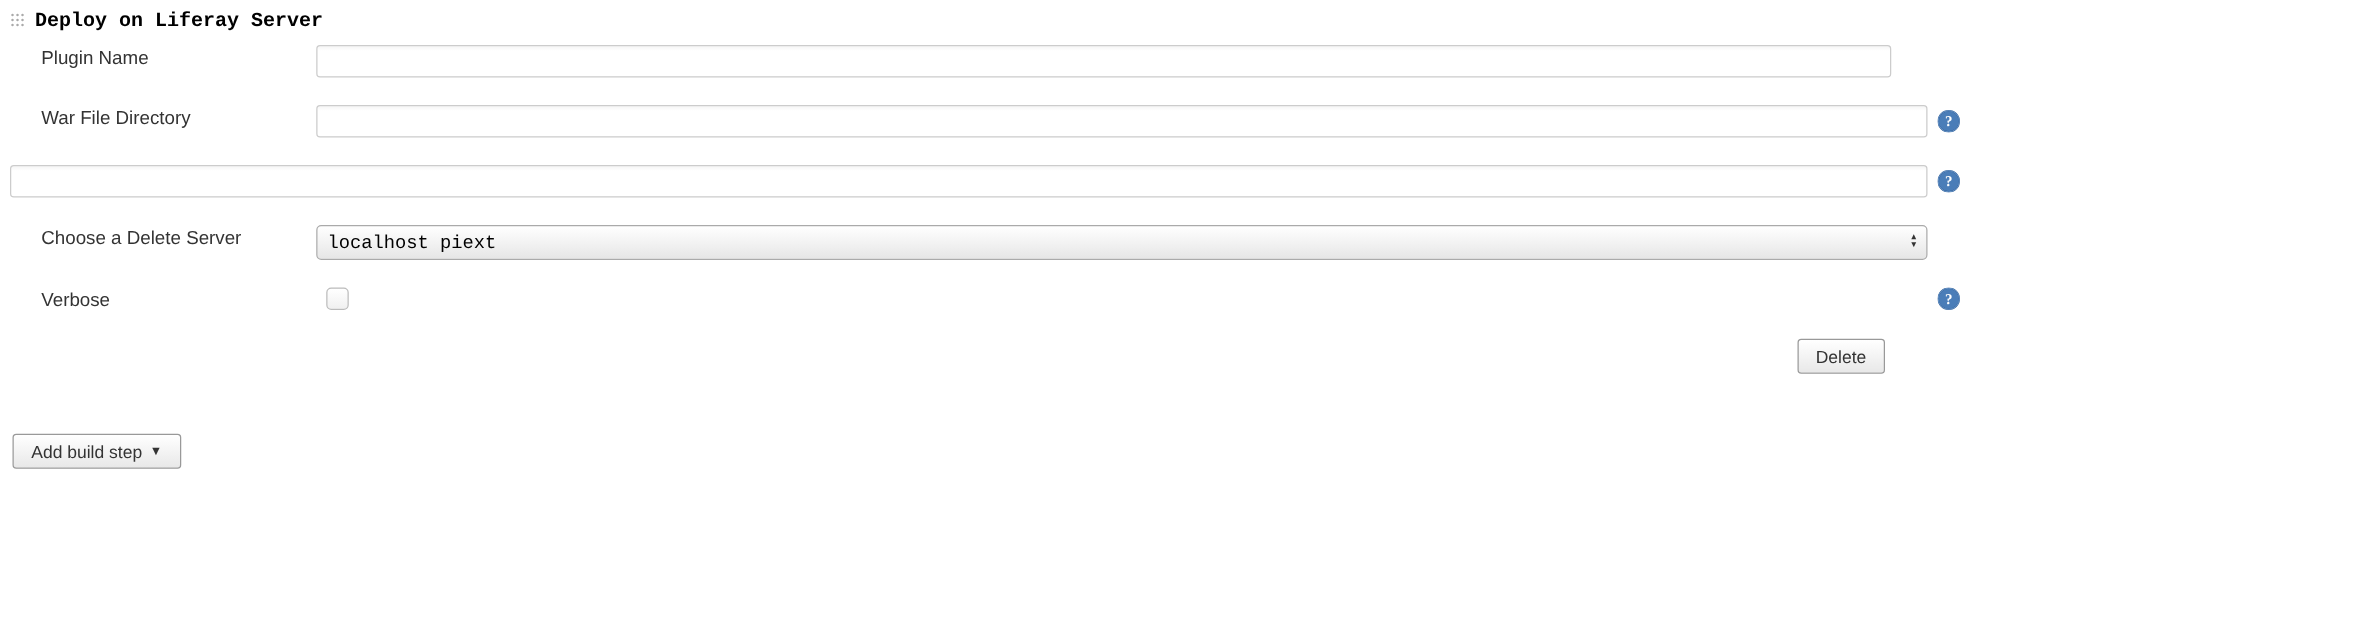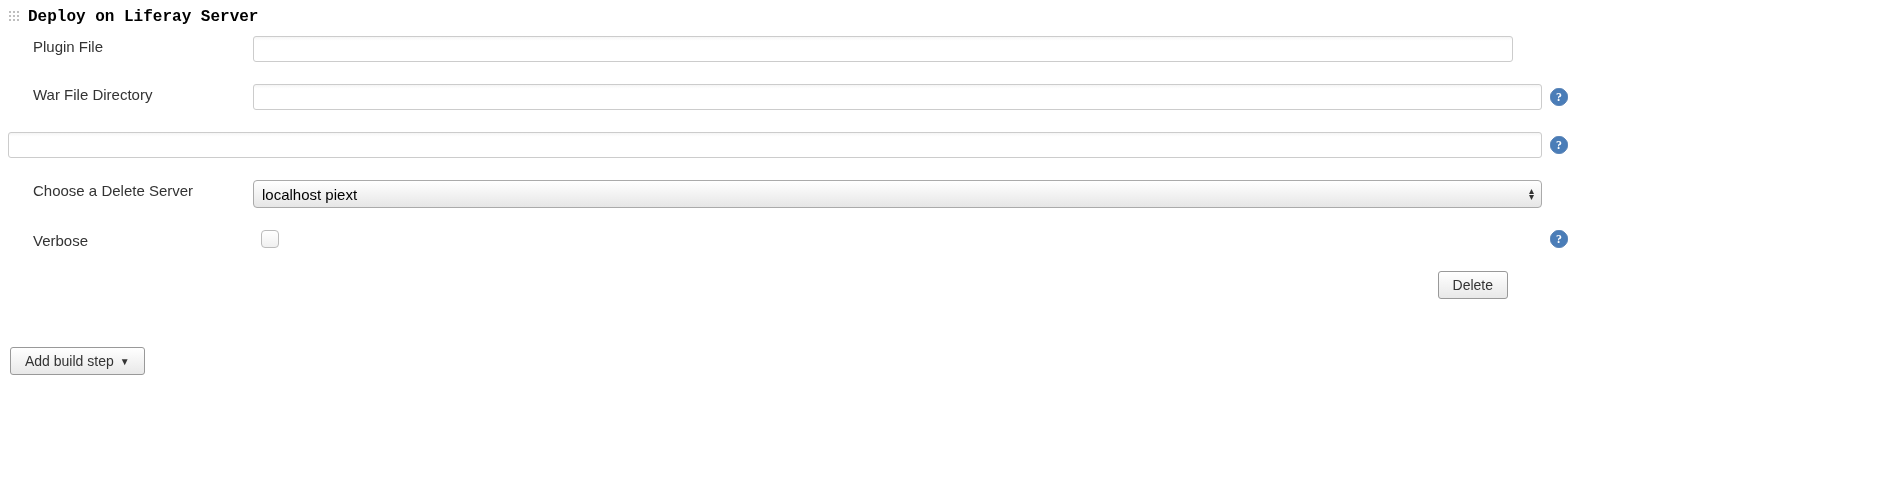--- a/index.html
+++ b/index.html
@@ -76,20 +76,21 @@
       padding: 2px 8px;
       font-size: 15px;
       font-family: inherit;
       appearance: none;
       -webkit-appearance: none;
       position: relative;
     }
     .select-wrapper {
       position: relative;
       width: 100%;
+      font-family: Liberation Mono, monospace;
     }
     .select-arrows {
       position: absolute;
       right: 8px;
       top: 50%;
       transform: translateY(-50%);
       pointer-events: none;
       font-size: 10px;
       line-height: 6px;
       color: #333;
@@ -168,21 +169,21 @@
         <circle cx="10" cy="6" r="1" fill="#aaa"></circle>
         <circle cx="2" cy="10" r="1" fill="#aaa"></circle>
         <circle cx="6" cy="10" r="1" fill="#aaa"></circle>
         <circle cx="10" cy="10" r="1" fill="#aaa"></circle>
       </svg>
     </span>
     <span class="section-title">Deploy on Liferay Server</span>
   </div>
 
   <div class="form-row">
-    <div class="form-label">Plugin File</div>
+    <div class="form-label">Plugin Name</div>
     <div class="form-field field-narrow">
       <input type="text" class="text-input" value="" style="">
       <span class="help-spacer"></span>
     </div>
   </div>
 
   <div class="form-row">
     <div class="form-label">War File Directory</div>
     <div class="form-field">
       <input type="text" class="text-input" value="" style="">

